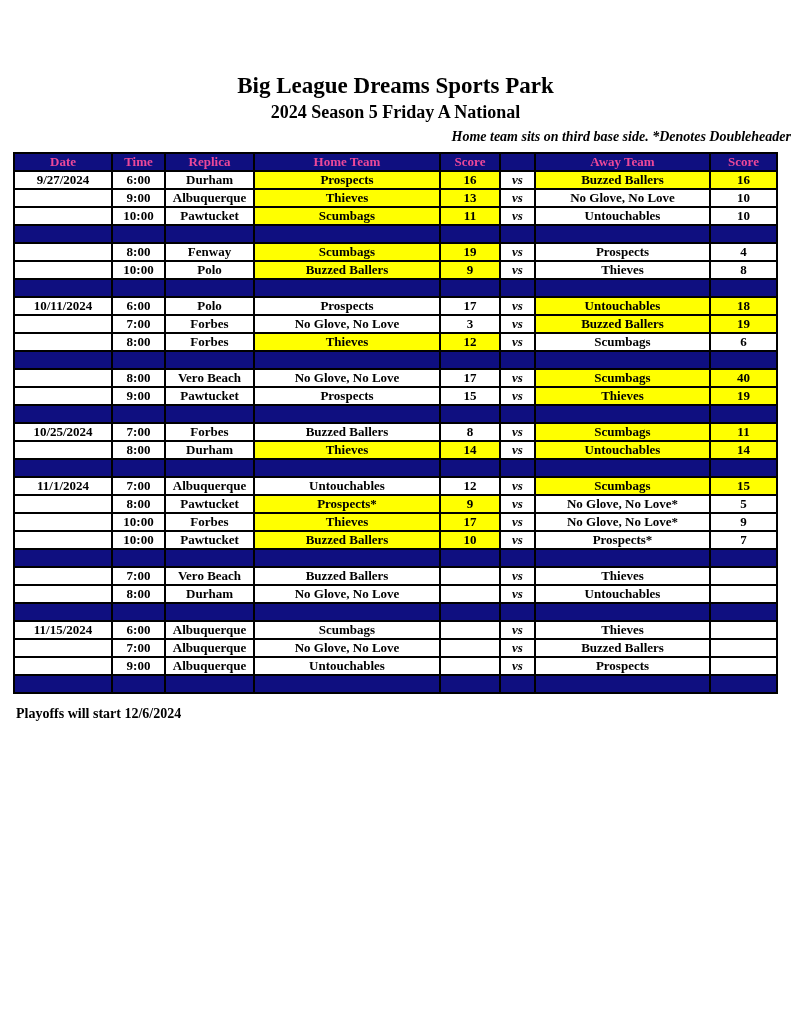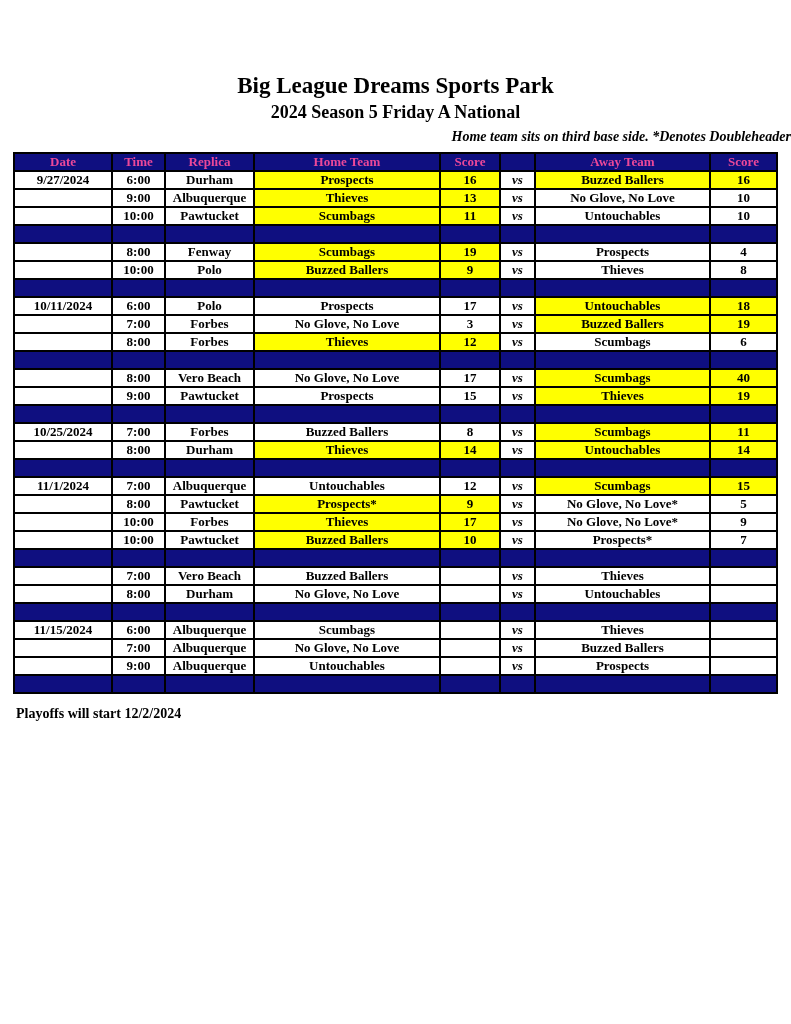--- a/index.html
+++ b/index.html
@@ -395,14 +395,14 @@
           <td class="sep"></td>
           <td class="sep"></td>
           <td class="sep"></td>
           <td class="sep"></td>
           <td class="sep"></td>
           <td class="sep"></td>
         </tr>
       </tbody>
   </table>
 
-  <div class="footer">Playoffs will start 12/2/2024</div>
+  <div class="footer">Playoffs will start 12/6/2024</div>
 </div>
 
 </body></html>

